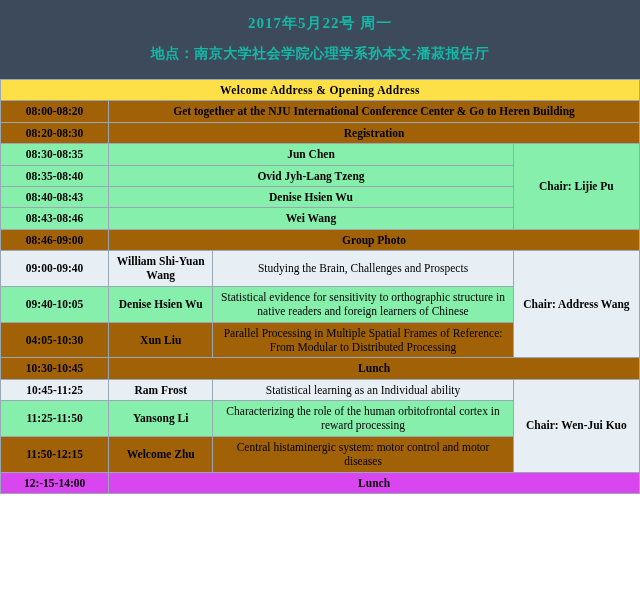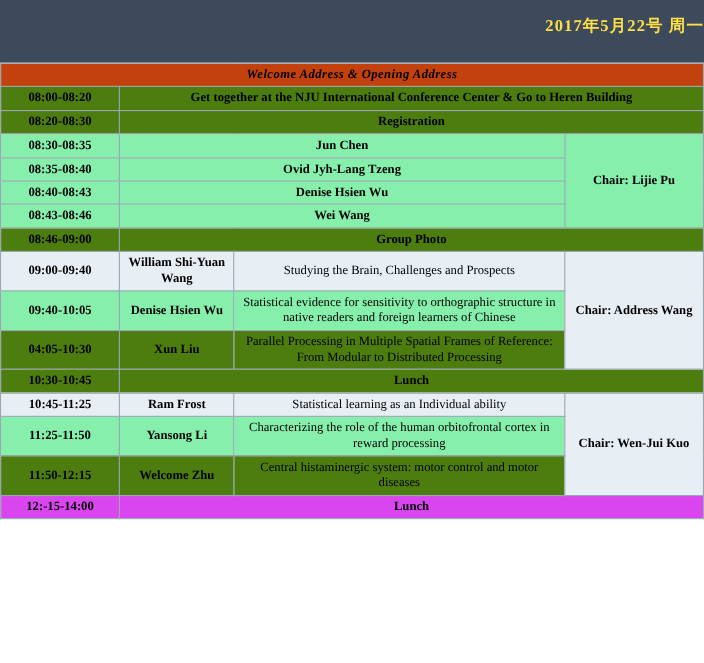--- a/index.html
+++ b/index.html
@@ -15,22 +15,22 @@
   }
   .page {
     width: 640px;
     height: 603px;
     box-sizing: border-box;
     background: #ffffff;
     position: relative;
   }
   .header {
     background: #3d4a5c;
-    color: #fde047;
-    text-align: right;
+    color: #14b8a6;
+    text-align: center;
     padding: 10px 0 12px 0;
   }
   .header .date {
     font-size: 15px;
     font-weight: bold;
     letter-spacing: 1px;
     padding: 4px 0 12px 0;
   }
   .header .venue {
     font-size: 14px;
@@ -51,51 +51,51 @@
     vertical-align: middle;
     text-align: center;
     line-height: 1.25;
   }
   .col-time { width: 108px; }
   .col-speaker { width: 104px; }
   .col-title { width: 300px; }
   .col-chair { width: 126px; }
 
   .band {
-    background: #c2410c;
-    font-style: italic;
+    background: #fde047;
     font-weight: bold;
     font-size: 12.5px;
     letter-spacing: 0.4px;
   }
   .time {
     font-weight: bold;
     font-size: 11.5px;
   }
   .bold {
     font-weight: bold;
   }
   .tint-a { background: #e7eef4; }
   .tint-b { background: #86efac; }
-  .tint-white { background: #4d7c0f; }
+  .tint-white { background: #a16207; }
   .tint-green { background: #d946ef; }
   .chair-cell {
     font-weight: bold;
     font-size: 12px;
   }
   .bigrow td { padding-top: 8px; padding-bottom: 8px; }
   .title-text { font-size: 11.5px; }
 </style>
 </head>
 <body>
 
 <div class="page">
 
   <div class="header">
     <div class="date">2017年5月22号    周一</div>
+    <div class="venue">地点：南京大学社会学院心理学系孙本文-潘菽报告厅</div>
   </div>
 
   <table class="sched">
     <colgroup>
       <col class="col-time">
       <col class="col-speaker">
       <col class="col-title">
       <col class="col-chair">
     </colgroup>
     <tbody>

